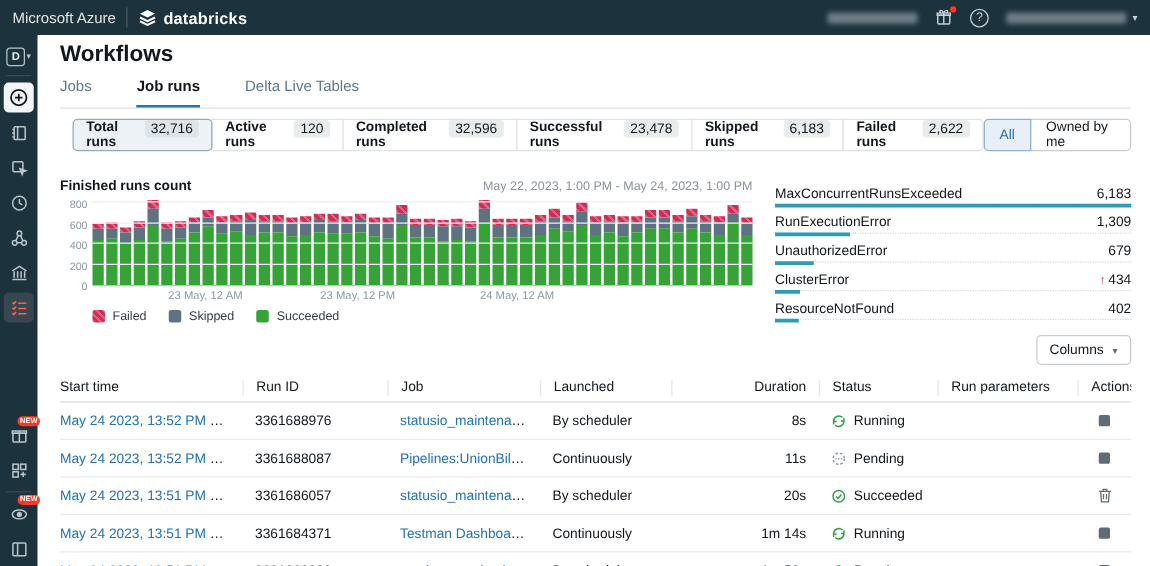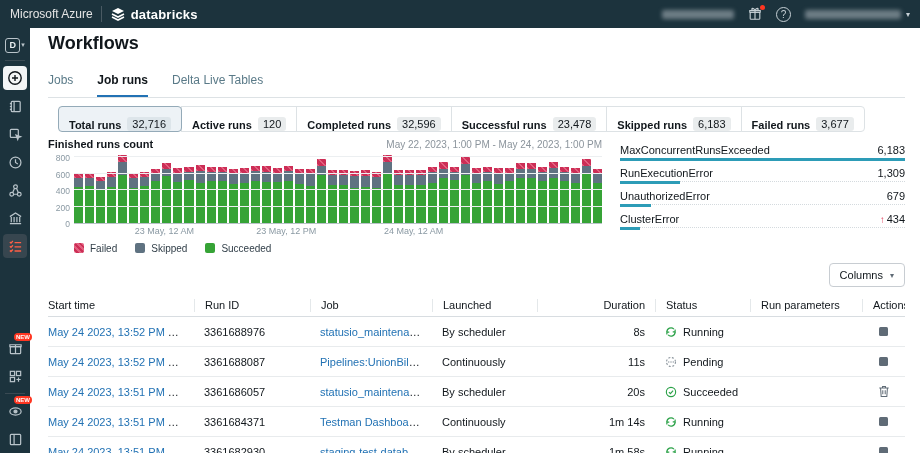--- a/index.html
+++ b/index.html
@@ -32,43 +32,43 @@
     font-size:9px;font-weight:bold;display:flex;align-items:center;justify-content:center;}
   .side-sep{width:20px;height:1px;background:#3a4a53;margin:3px 0;flex:0 0 auto;}
   .side-item.newbtn{background:#f3f5f6;}
   .side-item.active{background:#37464f;}
   .spacer{flex:1;}
   .newbadge{position:absolute;top:-3px;right:-5px;background:#ff3621;color:#fff;font-size:6px;
     font-weight:bold;padding:1px 2px;border-radius:5px;line-height:1;}
   
   .main{position:absolute;top:28px;left:30px;width:890px;height:425px;padding:4px 15px 0 18px;}
   h1{font-size:18px;line-height:22px;font-weight:bold;}
-  .tabs{display:flex;gap:24px;margin-top:19px;border-bottom:1px solid #dde2e5;height:25px;}
+  .tabs{display:flex;gap:36px;margin-top:8px;border-bottom:1px solid #dde2e5;height:25px;}
   .tab{font-size:12px;color:#5a7a88;padding-bottom:7px;cursor:pointer;}
   .tab.active{color:#11171c;font-weight:bold;border-bottom:2px solid #2272b4;}
   
   .toolbar{display:flex;align-items:center;margin-top:8px;height:26px;}
   .btn-primary{background:#2272b4;color:#fff;border:none;border-radius:4px;font-size:12px;
     padding:5px 12px;height:26px;font-family:inherit;}
   .stats{display:flex;margin-left:10px;}
-  .stat-chip{display:flex;align-items:flex-end;gap:6px;font-size:11px;font-weight:bold;
+  .stat-chip{display:flex;align-items:flex-start;gap:6px;font-size:11px;font-weight:bold;
     border:1px solid #dde2e5;background:#fff;padding:0 10px;height:26px;margin-left:-1px;}
   .stat-chip:first-child{border-radius:4px 0 0 4px;margin-left:0;}
   .stat-chip:last-child{border-radius:0 4px 4px 0;}
   .stat-chip.selected{background:#edf2f6;border:1px solid #94aab8;border-radius:4px;z-index:1;}
   .stat-value{background:#e9eced;border-radius:3px;padding:1px 5px;font-weight:normal;}
   .stat-chip.selected .stat-value{background:#dde5ea;}
   .scope{display:flex;margin-left:auto;}
   .scope-btn{font-size:11px;border:1px solid #c8cdd2;background:#fff;height:26px;display:flex;
     align-items:center;padding:0 12px;margin-left:-1px;}
   .scope-btn:first-child{border-radius:4px 0 0 4px;margin-left:0;}
   .scope-btn:last-child{border-radius:0 4px 4px 0;}
   .scope-btn.selected{background:#e7f0f8;color:#2272b4;border-color:#8fb3d1;z-index:1;}
   
-  .analytics{display:flex;gap:18px;margin-top:6px;}
+  .analytics{display:flex;gap:18px;margin-top:22px;}
   .chartblock{flex:1;min-width:0;}
   .chart-head{display:flex;justify-content:space-between;align-items:baseline;height:16px;}
   .chart-title{font-size:11px;font-weight:bold;}
   .chart-dates{font-size:10px;color:#8b949c;}
   .chart-area{display:flex;margin-top:4px;}
   .yaxis{width:26px;position:relative;height:66px;flex:0 0 auto;}
   .ytick{position:absolute;right:4px;font-size:8.5px;color:#8a99a3;transform:translateY(50%);}
   .plot{position:relative;flex:1;height:66px;border-bottom:1px solid #b9c2c9;}
   .gridline{position:absolute;left:0;right:0;height:1px;background:#eceff1;}
   .bars{position:absolute;left:0;right:0;bottom:0;top:-6px;display:flex;align-items:flex-end;gap:2px;}
@@ -261,22 +261,26 @@
         <div class="stat-chip">
           <div style="display: inline;">Successful runs</div>
           <div class="stat-value" style="display: inline-block;">23,478</div>
         </div>
         <div class="stat-chip">
           <div style="display: inline;">Skipped runs</div>
           <div class="stat-value" style="display: inline-block;">6,183</div>
         </div>
         <div class="stat-chip">
           <div style="display: inline;">Failed runs</div>
-          <div class="stat-value" style="display: inline-block;">3,677</div>
-        </div>
+          <div class="stat-value" style="display: inline-block;">2,622</div>
+        </div>
+      </div>
+    <div class="scope">
+        <div class="scope-btn selected">All</div>
+        <div class="scope-btn">Owned by me</div>
       </div>
   </div>
 
   <div class="analytics">
     <div class="chartblock">
       <div class="chart-head">
         <span class="chart-title">Finished runs count</span>
         <span class="chart-dates">May 22, 2023, 1:00 PM - May 24, 2023, 1:00 PM</span>
       </div>
       <div class="chart-area">
@@ -586,20 +590,29 @@
               <div class="err-fill" style="width: 10.9817%;"></div>
             </div>
           </div>
           <div class="err-row">
             <div class="err-line">
               <div class="err-name">ClusterError</div>
               <div class="err-val"><span class="trend">↑</span>434</div>
             </div>
             <div class="err-track">
               <div class="err-fill" style="width: 7.01925%;"></div>
+            </div>
+          </div>
+          <div class="err-row">
+            <div class="err-line">
+              <div class="err-name">ResourceNotFound</div>
+              <div class="err-val">402</div>
+            </div>
+            <div class="err-track">
+              <div class="err-fill" style="width: 6.5017%;"></div>
             </div>
           </div>
         </div>
     </div>
   </div>
 
   <div class="colrow">
     <button class="btn-cols">
       <span>Columns</span>
       <span class="cv">▾</span>

